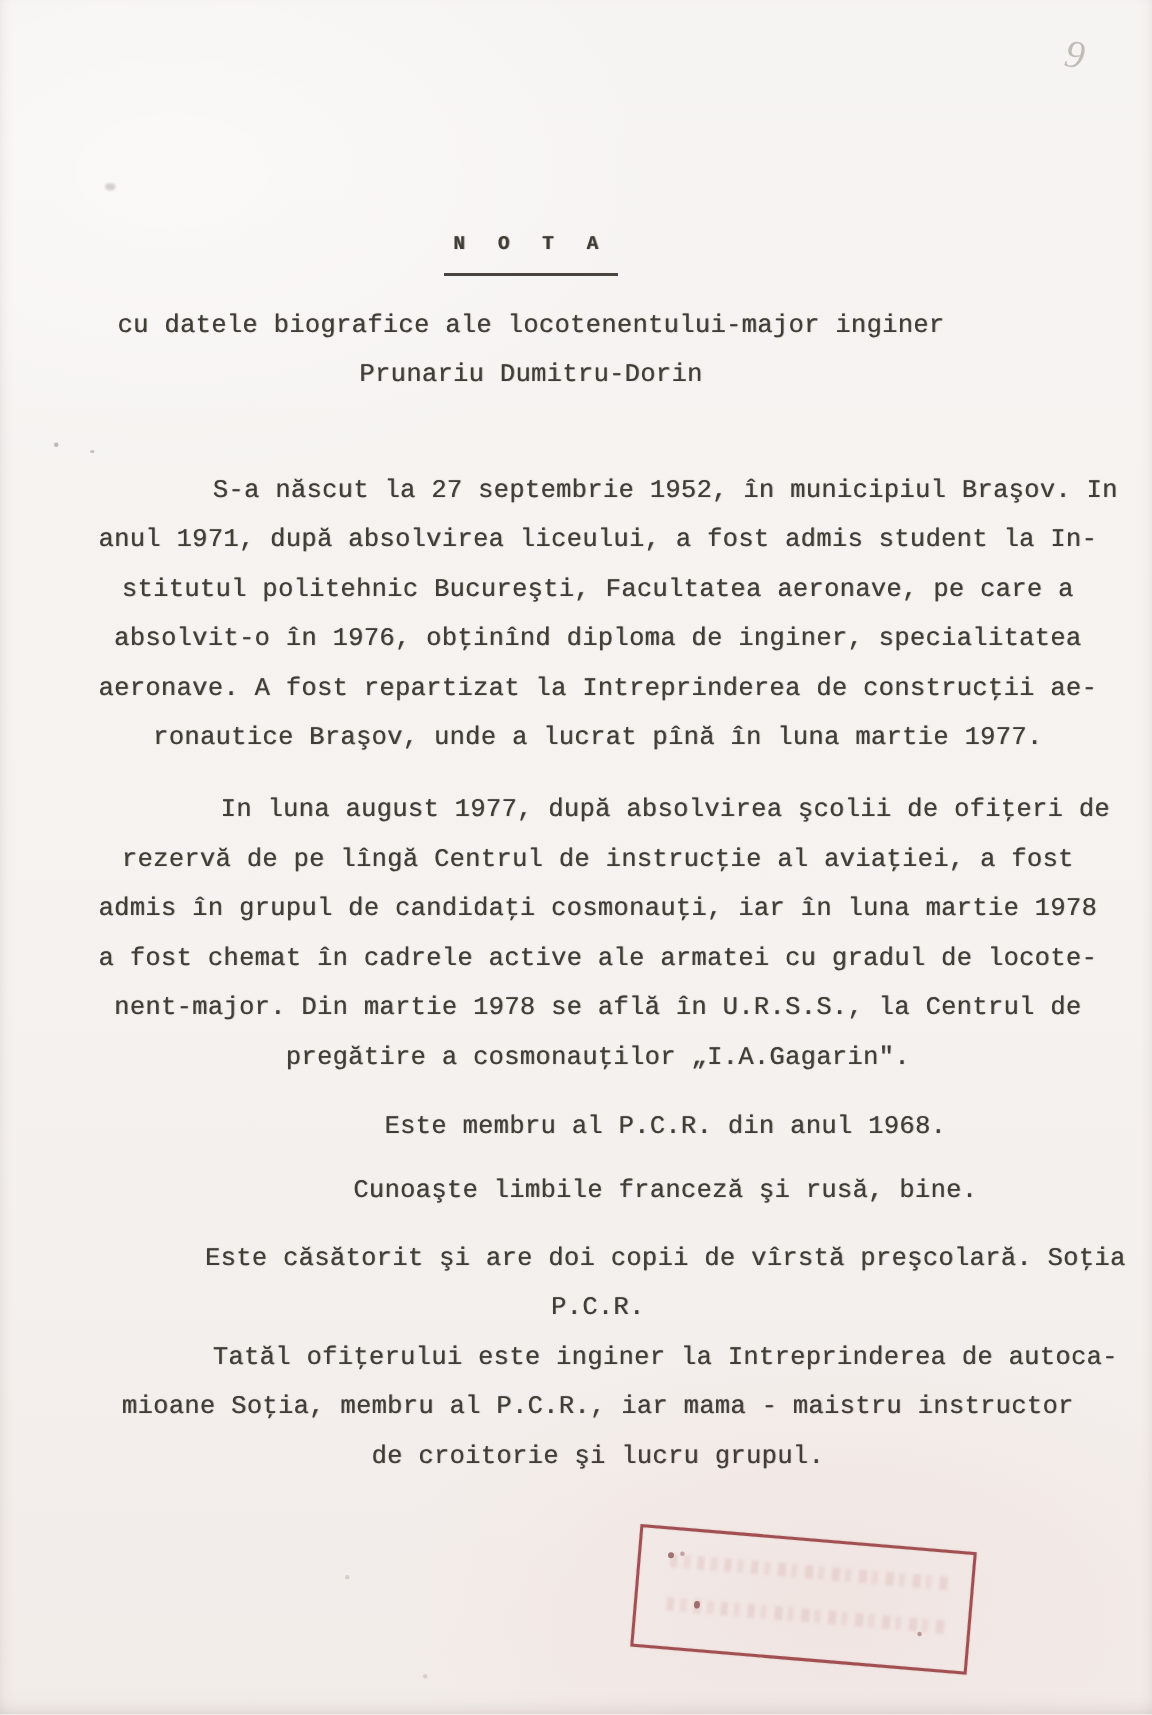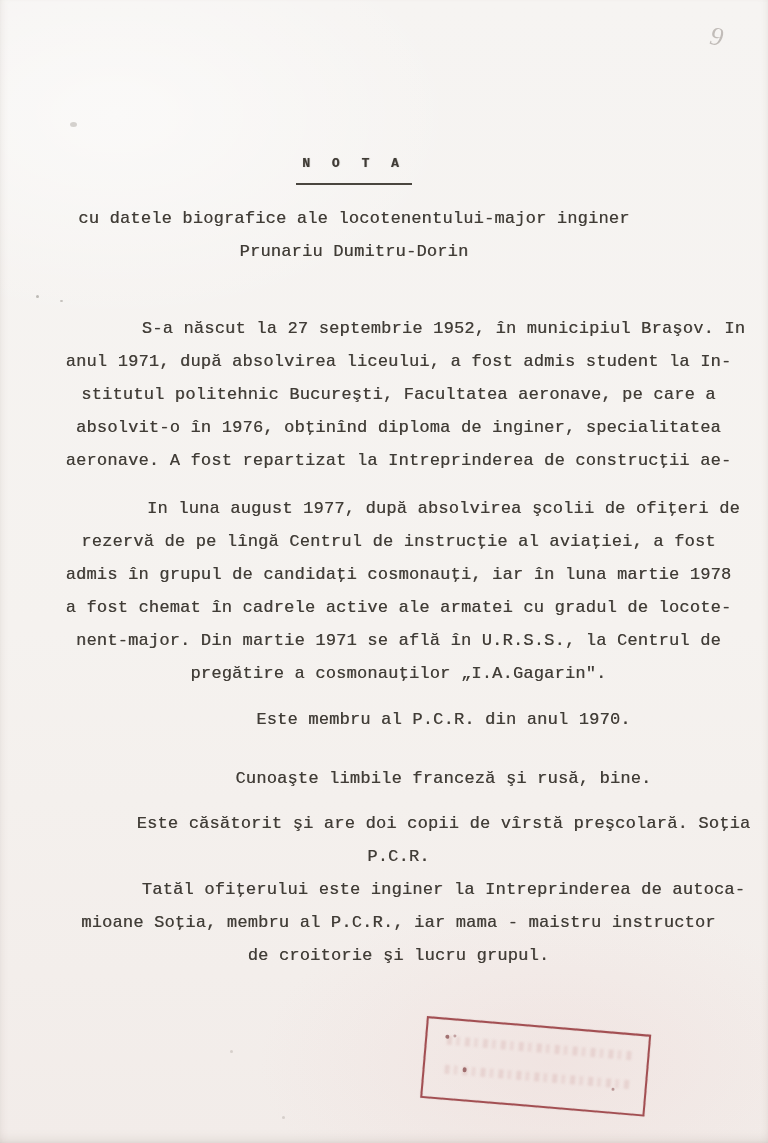--- a/index.html
+++ b/index.html
@@ -48,21 +48,21 @@
   .subtitle.first { margin-top: 17px; }
   .doc-body {
     margin-top: 44px;
     padding-left: 45px;
     padding-right: 16px;
   }
   .line { white-space: nowrap; }
   .line.first { text-indent: 90px; }
   .para.g-lg { margin-top: 15px; }
   .para.g-md { margin-top: 13px; }
-  .para.g-sm { margin-top: 26px; }
+  .para.g-sm { margin-top: 10px; }
   .para.g-sm2 { margin-top: 12px; }
   .para.g-0  { margin-top: 0; }
   
   .handwritten-number {
     position: absolute;
     left: 710px; top: 22px;
     font-family: "Liberation Serif", serif;
     font-style: italic;
     font-size: 26px;
     color: #c1bcb8;
@@ -125,31 +125,32 @@
     <div class="subtitle">Prunariu Dumitru-Dorin</div>
   </div>
 
   <div class="doc-body doc-text" id="doc-body">
       <div class="para g-0">
         <div class="line first">S-a născut la 27 septembrie 1952, în municipiul Braşov. In</div>
         <div class="line">anul 1971, după absolvirea liceului, a fost admis student la In-</div>
         <div class="line">stitutul politehnic Bucureşti, Facultatea aeronave, pe care a</div>
         <div class="line">absolvit-o în 1976, obţinînd diploma de inginer, specialitatea</div>
         <div class="line">aeronave. A fost repartizat la Intreprinderea de construcţii ae-</div>
+        <div class="line">ronautice Braşov, unde a lucrat pînă în luna martie 1977.</div>
       </div>
       <div class="para g-lg">
         <div class="line first">In luna august 1977, după absolvirea şcolii de ofiţeri de</div>
         <div class="line">rezervă de pe lîngă Centrul de instrucţie al aviaţiei, a fost</div>
         <div class="line">admis în grupul de candidaţi cosmonauţi, iar în luna martie 1978</div>
         <div class="line">a fost chemat în cadrele active ale armatei cu gradul de locote-</div>
-        <div class="line">nent-major. Din martie 1971 se află în U.R.S.S., la Centrul de</div>
+        <div class="line">nent-major. Din martie 1978 se află în U.R.S.S., la Centrul de</div>
         <div class="line">pregătire a cosmonauţilor „I.A.Gagarin".</div>
       </div>
       <div class="para g-md">
-        <div class="line first">Este membru al P.C.R. din anul 1970.</div>
+        <div class="line first">Este membru al P.C.R. din anul 1968.</div>
       </div>
       <div class="para g-sm">
         <div class="line first">Cunoaşte limbile franceză şi rusă, bine.</div>
       </div>
       <div class="para g-sm2">
         <div class="line first">Este căsătorit şi are doi copii de vîrstă preşcolară. Soţia</div>
         <div class="line">P.C.R.</div>
       </div>
       <div class="para g-0">
         <div class="line first">Tatăl ofiţerului este inginer la Intreprinderea de autoca-</div>

